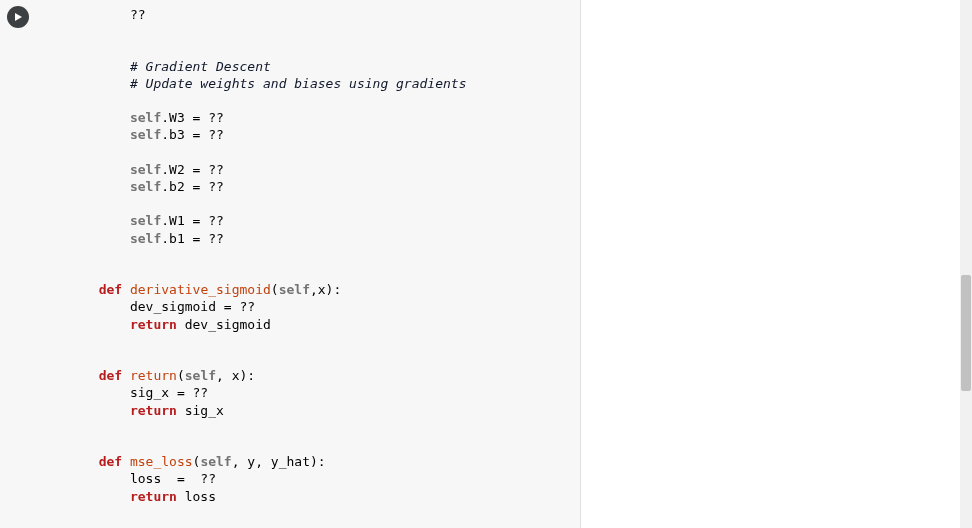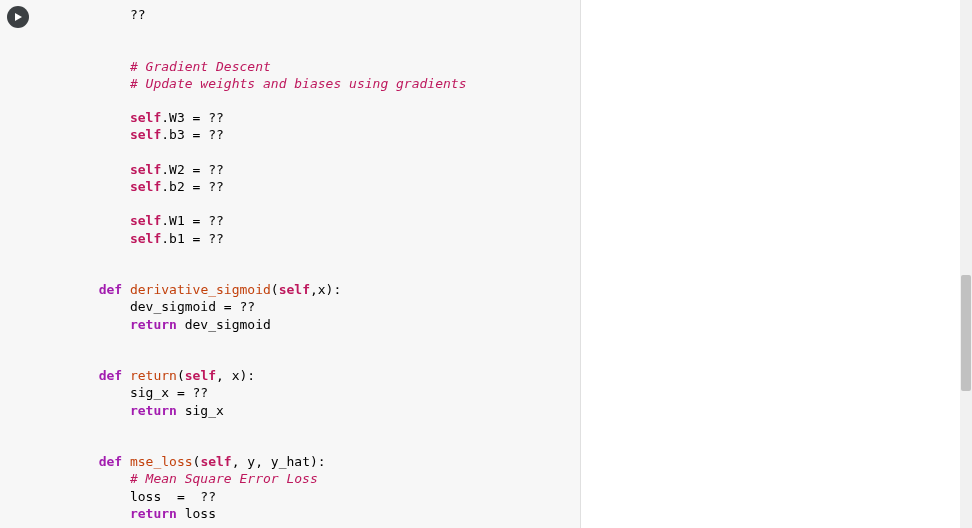--- a/index.html
+++ b/index.html
@@ -38,24 +38,24 @@
   .run-btn svg { display: block; }
   .code-area {
     flex: 1;
     background: #f7f7f7;
     padding: 6px 0 6px 0;
     line-height: 17.2px;
     white-space: pre;
     color: #000;
     overflow: hidden;
   }
-  .code-area .kw { color: #a21caf; font-weight: bold; }
+  .code-area .kw { color: #b91c1c; font-weight: bold; }
   .code-area .fn { color: #c2410c; }
-  .code-area .cm { color: #be185d; font-style: italic; }
-  .code-area .sf { color: #be185d; font-weight: bold; }
+  .code-area .cm { color: #0f172a; font-style: italic; }
+  .code-area .sf { color: #737373; font-weight: bold; }
   .right-panel {
     width: 392px;
     background: #ffffff;
     border-left: 1px solid #e0e0e0;
     height: 100%;
     flex-shrink: 0;
   }
   .scrollbar {
     position: absolute;
     right: 0;
@@ -103,21 +103,20 @@
             dev_sigmoid = ??
             <span class="kw">return</span> dev_sigmoid
     
     
         <span class="kw">def</span> <span class="fn">return</span>(<span class="sf">self</span>, x):
             sig_x = ??
             <span class="kw">return</span> sig_x
     
     
         <span class="kw">def</span> <span class="fn">mse_loss</span>(<span class="sf">self</span>, y, y_hat):
-            <span class="cm"># Mean Square Error Loss</span>
             loss  =  ??
             <span class="kw">return</span> loss
 </pre>
   <div class="right-panel"></div>
 </div>
 
 <div class="scrollbar">
   <div class="scrollbar-thumb" id="sb-thumb" style="top: 52%; height: 22%;"></div>
 </div>
 

